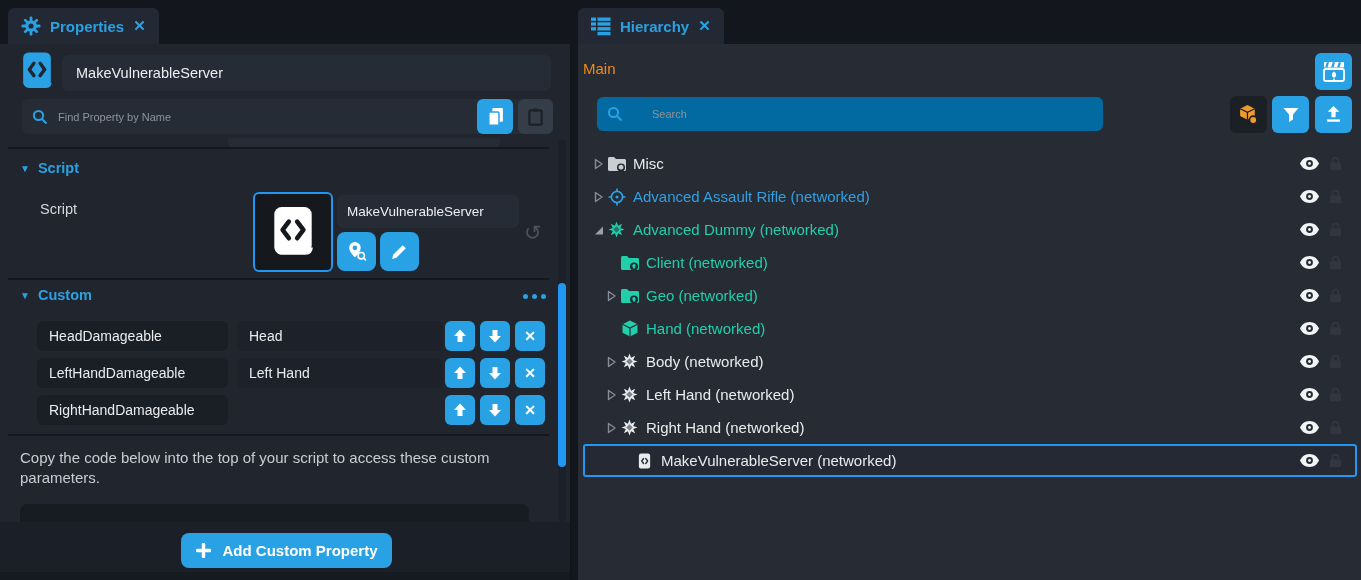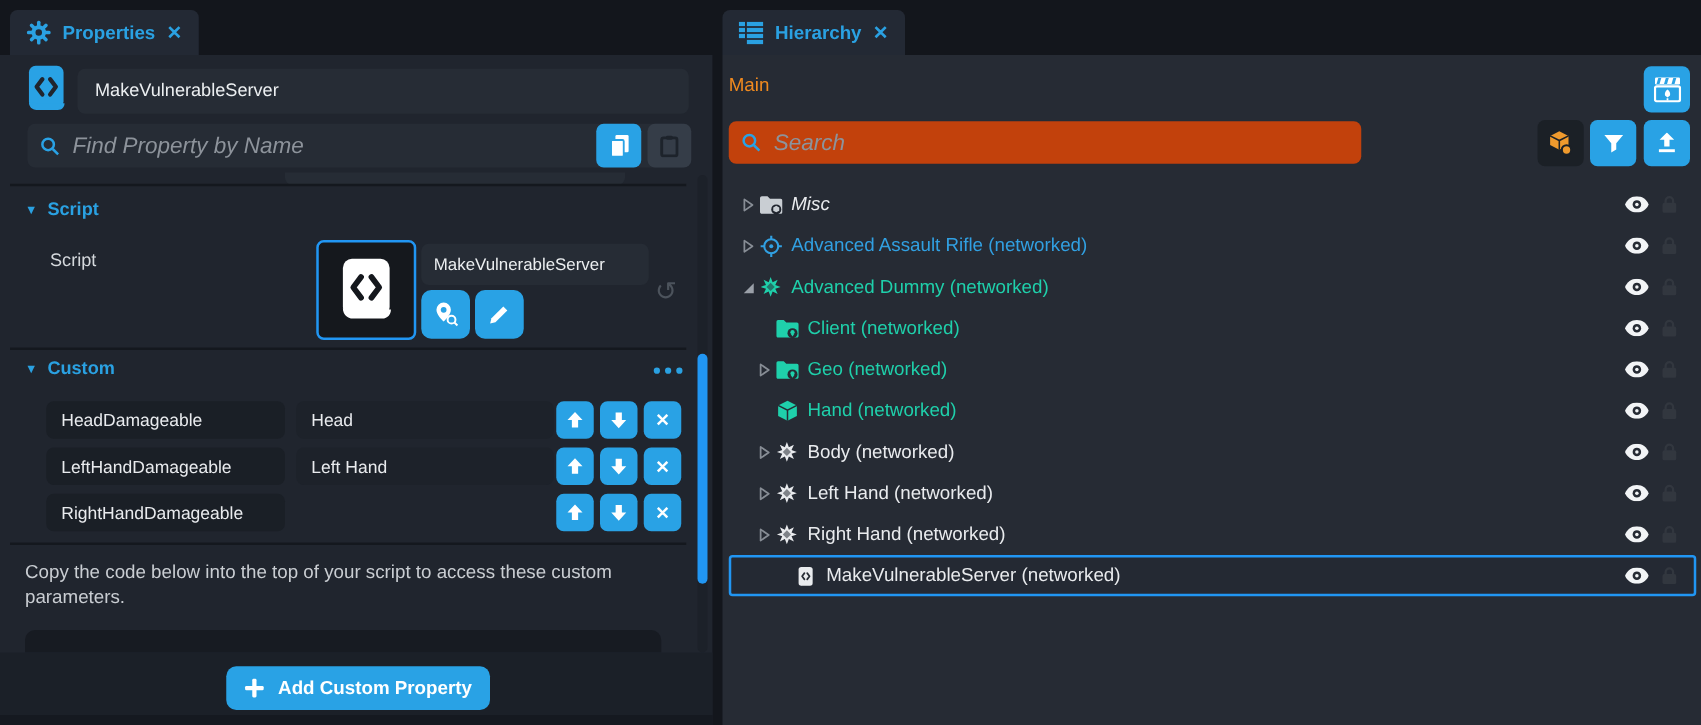--- a/index.html
+++ b/index.html
@@ -23,21 +23,21 @@
   .lp-name-field{
     position:absolute;left:62px;top:11px;width:489px;height:36px;box-sizing:border-box;
     background:#262c35;border:none;border-radius:6px;color:#eceff1;font-size:14.5px;
     padding:0 14px;display:flex;align-items:center;
   }
   .search-wrap{position:absolute;display:flex;align-items:center;border-radius:6px;background:#262c35;}
   #lp-search{left:22px;top:55px;width:529px;height:35px;}
   .search-wrap svg{margin:0 8px 0 10px;flex:0 0 auto;}
   .search-wrap input{
     flex:1;background:transparent;border:none;outline:none;color:#e8eaec;
-    font-size:18px;font-family:"Liberation Sans",sans-serif;min-width:0;font-style:italic;
+    font-size:11px;font-family:"Liberation Sans",sans-serif;min-width:0;
   }
   .search-wrap input::placeholder{color:#8d939b;}
   .sq-btn{
     position:absolute;border-radius:6px;display:flex;align-items:center;justify-content:center;
     cursor:pointer;border:none;padding:0;
   }
   .blue{background:#29a2e5;}
   #copy-btn{left:477px;top:55px;width:36px;height:35px;}
   #paste-btn{left:518px;top:55px;width:35px;height:35px;background:#353d48;}
 
@@ -78,21 +78,21 @@
   #add-btn{
     position:absolute;left:181px;top:11px;width:211px;height:35px;border-radius:8px;
     display:flex;align-items:center;justify-content:center;gap:10px;color:#fff;
     font-size:15px;font-weight:bold;cursor:pointer;
   }
   #lp-scrollbar{position:absolute;left:558px;top:96px;width:8px;height:382px;background:#1c2129;border-radius:4px;}
   #lp-thumb{position:absolute;left:0;top:143px;width:8px;height:184px;background:#2196f3;border-radius:4px;cursor:pointer;}
 
   
   #main-label{position:absolute;left:5px;top:16px;color:#f08a1f;font-size:15px;font-weight:normal;}
-  #hp-search{left:5px;top:53px;width:506px;height:34px;background:#c2410c;}
+  #hp-search{left:19px;top:53px;width:506px;height:34px;background:#0369a1;gap:19px;}
   #scenes-btn{left:737px;top:9px;width:37px;height:37px;}
   #pkg-btn{left:652px;top:52px;width:37px;height:37px;background:#1b2026;}
   #filter-btn{left:694px;top:52px;width:37px;height:37px;}
   #export-btn{left:737px;top:52px;width:37px;height:37px;}
   #tree{position:absolute;left:5px;top:103px;width:774px;}
   .trow{
     display:flex;align-items:center;height:33px;box-sizing:border-box;
     border:2px solid transparent;border-radius:3px;padding-right:13px;cursor:pointer;
   }
   .trow.selected{border-color:#2196f3;background:#242933;}
@@ -348,21 +348,21 @@
   <button class="sq-btn blue" id="export-btn">
     <span style="display:flex;">
         <svg width="17" height="17" viewBox="0 0 16 16">
           <polygon points="8,0 13.5,5.5 10,5.5 10,10.5 6,10.5 6,5.5 2.5,5.5" fill="#fff"></polygon>
           <rect x="2" y="12.6" width="12" height="2.2" fill="#fff"></rect>
         </svg>
       </span>
   </button>
 
   <div id="tree">
-      <div class="trow" style="padding-left: 5px; font-style: italic;">
+      <div class="trow" style="padding-left: 5px;">
     <span class="arrow">
           <svg width="13" height="14" viewBox="0 0 13 14">
             <polygon points="3.5,2.5 10,7 3.5,11.5" fill="none" stroke="#878d95" stroke-width="1.4" stroke-linejoin="round"></polygon>
           </svg>
         </span>
     <span class="ticon c-white">
           <svg width="18" height="16" viewBox="0 0 18 16">
             <path d="M0 2.5C0 1.7.7 1 1.5 1H6l2 2h8.5c.8 0 1.5.7 1.5 1.5V13.5c0 .8-.7 1.5-1.5 1.5h-15C.7 15 0 14.3 0 13.5Z" fill="#c9ced3"></path>
             <circle cx="13" cy="11.5" r="4" fill="#20252e"></circle>
             <path d="M13 8.6l2.4 1.3v2.6L13 13.8l-2.4-1.3V9.9Z" fill="#c9ced3"></path>

